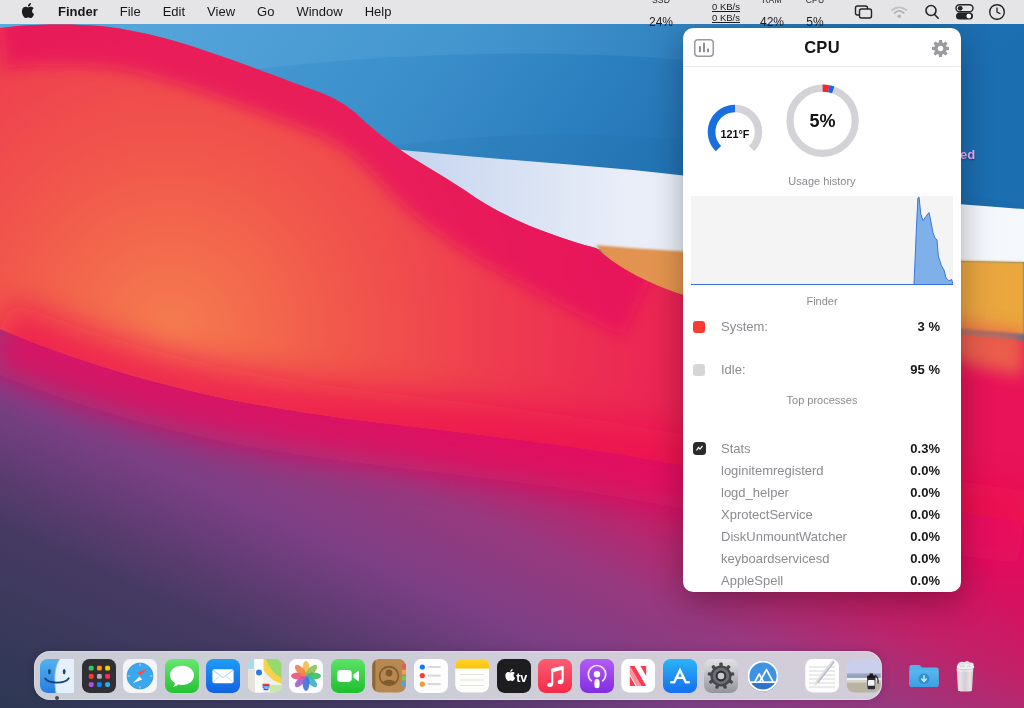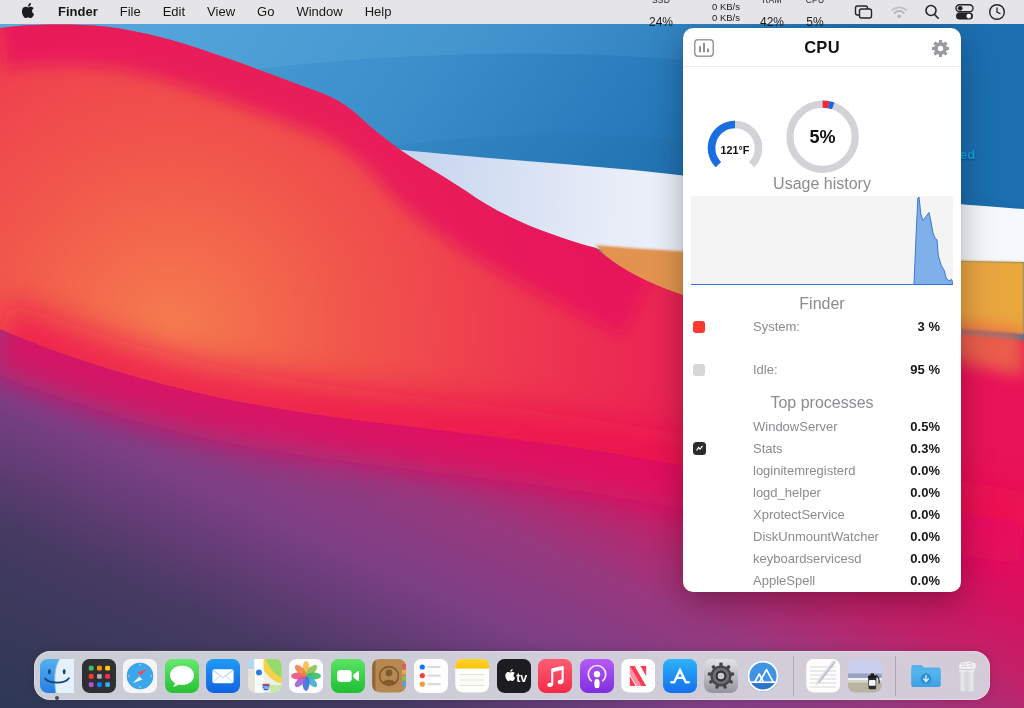--- a/index.html
+++ b/index.html
@@ -7,48 +7,48 @@
   body { font-family:"Liberation Sans", sans-serif; position:relative; background:#2e3a5c; }
   #wall { position:absolute; left:0; top:0; }
   
   #menubar { position:absolute; left:0; top:0; width:1024px; height:24px;
     background:#e5e4e6; display:flex; align-items:center; z-index:5; }
   .mleft { display:flex; align-items:center; height:100%; }
   .mitem { font-size:13px; color:#171717; padding:0 11px; line-height:24px; }
   .mbold { font-weight:bold; }
   .mstat { display:flex; flex-direction:column; align-items:center; justify-content:center;
     line-height:1; color:#1b1b1d; }
-  .kbs { align-items:flex-end; padding-right:4px; }
+  .kbs { align-items:flex-end; padding-right:4px;text-decoration:underline; }
   .mstat .t { font-size:8.5px; letter-spacing:.2px; }
   .mstat .v { font-size:12px; margin-top:12px; }
   .kbs { display:flex; flex-direction:column; align-items:flex-end; line-height:1; color:#1b1b1d; }
   .kbs div { font-size:9.5px; }
   .kbs div + div { margin-top:1px; }
   
-  #edlbl { position:absolute; left:960px; top:147px; color:#0ea5e9; font-weight:bold;
+  #edlbl { position:absolute; left:960px; top:147px; color:#f0abfc; font-weight:bold;
     font-size:13px; text-shadow:0 1px 2px rgba(0,0,0,.4); z-index:3; }
   
   #win { position:absolute; left:683px; top:28px; width:278px; height:564px;
     background:#ffffff; border-radius:10px; box-shadow:0 10px 32px rgba(0,0,0,.30), 0 0 1px rgba(0,0,0,.25);
     z-index:4; }
   #winhead { position:absolute; left:0; top:0; width:100%; height:39px;
     border-bottom:1px solid #ececee; }
   #wintitle { position:absolute; left:0; top:10px; width:100%; text-align:center;
     font-size:16.5px; font-weight:bold; color:#131315; letter-spacing:.3px; }
   .hbtn { position:absolute; top:11px; }
-  #gaugerow { position:absolute; left:0; top:40px; width:100%; height:107px;margin-top:16px; }
-  .seclbl { position:absolute; width:100%; text-align:center; font-size:16px; color:#8b8b90; }
+  #gaugerow { position:absolute; left:0; top:40px; width:100%; height:107px; }
+  .seclbl { position:absolute; width:100%; text-align:center; font-size:11px; color:#8b8b90; }
   #chartbox { position:absolute; left:8px; top:168px; width:262px; height:89px;
     background:#f4f4f5; border-bottom:1px solid #3a6fd8; }
   .drow { position:absolute; left:10px; width:258px; height:22px; }
   .drow .sq { position:absolute; left:0; top:5px; width:12px; height:12px; border-radius:3px; }
-  .drow .nm { position:absolute; left:28px; top:3px; font-size:13px; color:#8b8b90;margin-left:32px; }
+  .drow .nm { position:absolute; left:28px; top:3px; font-size:13px; color:#8b8b90; }
   .drow .vl { position:absolute; right:11px; top:3px; font-size:13px; color:#161618; font-weight:bold; }
   
-  #dock { position:absolute; left:34px; top:651px; width:956px; height:49px;
+  #dock { position:absolute; left:34px; top:651px; width:848px; height:49px;
     background:rgba(214,216,224,.93); border-radius:16px; z-index:6;
     box-shadow:inset 0 0 0 1px rgba(255,255,255,.25), 0 0 8px rgba(0,0,0,.15);
     display:flex; align-items:center; padding:0 2.5px; }
   .dicon { width:34px; height:34px; margin:0 3.75px; position:relative; }
   .dsep { width:1px; height:40px; background:rgba(0,0,0,.18); margin:0 9px; }
   #rundot { position:absolute; left:55px; top:696px; width:4px; height:4px; border-radius:50%;
     background:#4a4a4c; z-index:7; }
 </style>
 </head>
 <body>
@@ -269,24 +269,20 @@
     <div class="nm">System:</div>
       <div class="vl">3 %</div>
     </div>
   <div class="drow" style="top:331px;">
       <div class="sq" style="background:#d6d6d9;"></div>
     <div class="nm">Idle:</div>
       <div class="vl">95 %</div>
     </div>
 
   <div class="seclbl" style="top:366px;">Top processes</div>
-  <div class="drow" style="top:387.5px;">
-      <div class="nm">WindowServer</div>
-      <div class="vl">0.5%</div>
-    </div>
   <div class="drow" style="top:409.5px;">
     <svg style="position:absolute;left:0;top:4px;" width="13" height="13" viewBox="0 0 13 13">
       <rect x="0" y="0" width="13" height="13" rx="3.5" fill="#2b2b2e"></rect>
       <path d="M3.5,8.5 L5.5,5.5 L7,7 L9.5,3.8" stroke="#fff" stroke-width="1.2" fill="none"></path>
     </svg>
     <div class="nm">Stats</div>
       <div class="vl">0.3%</div>
     </div>
   <div class="drow" style="top:431.5px;">
       <div class="nm">loginitemregisterd</div>

